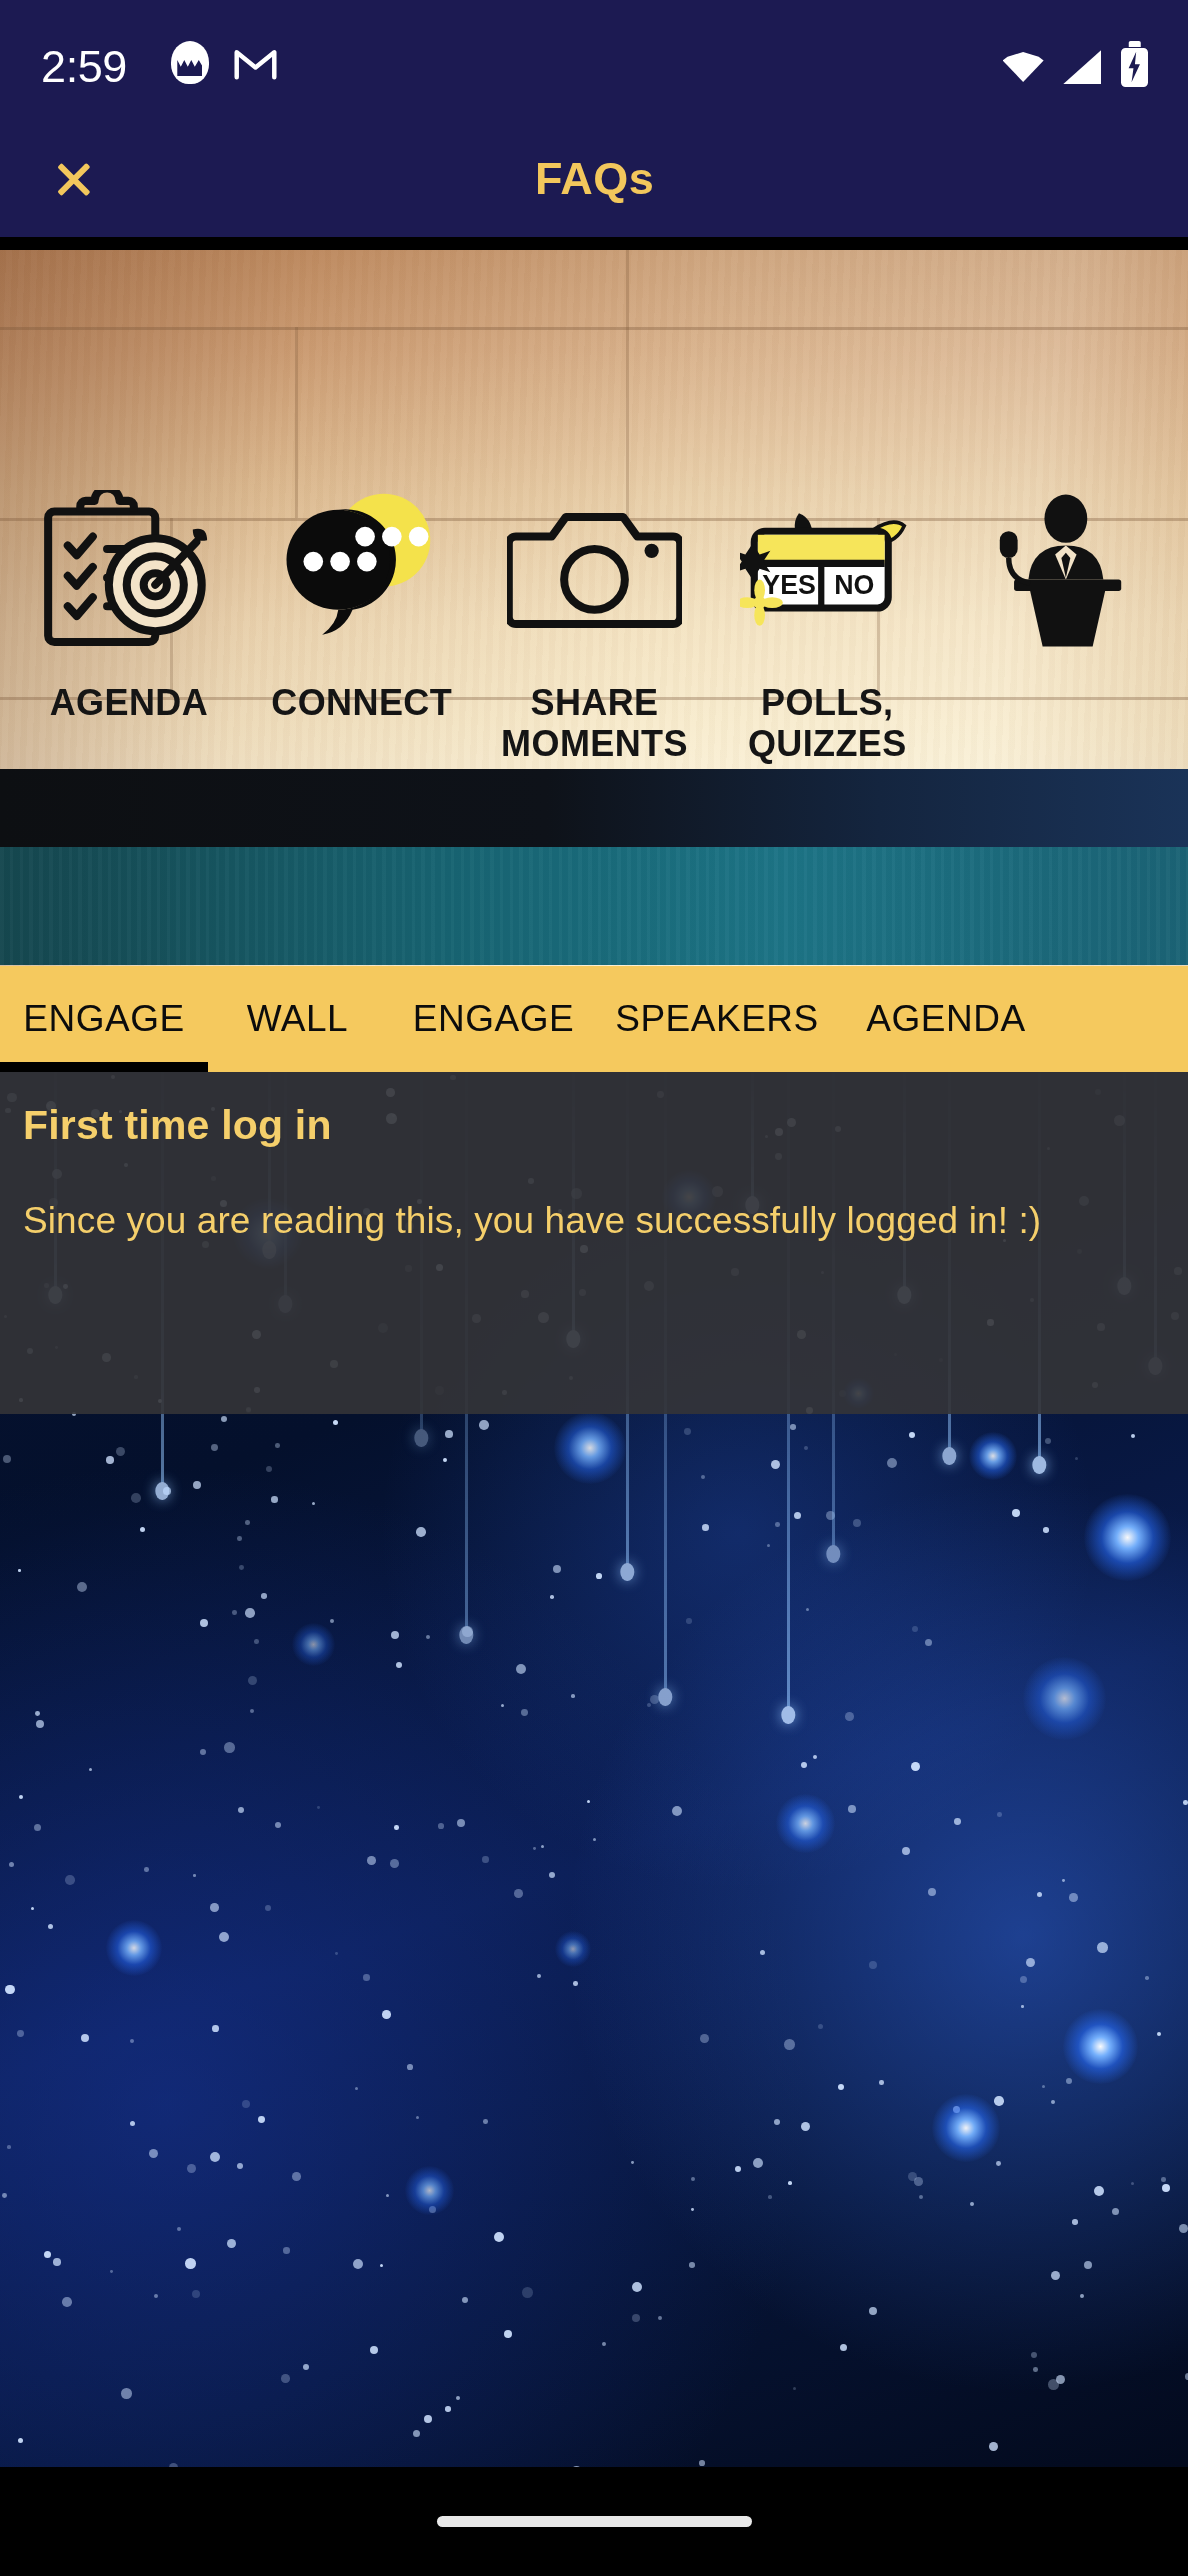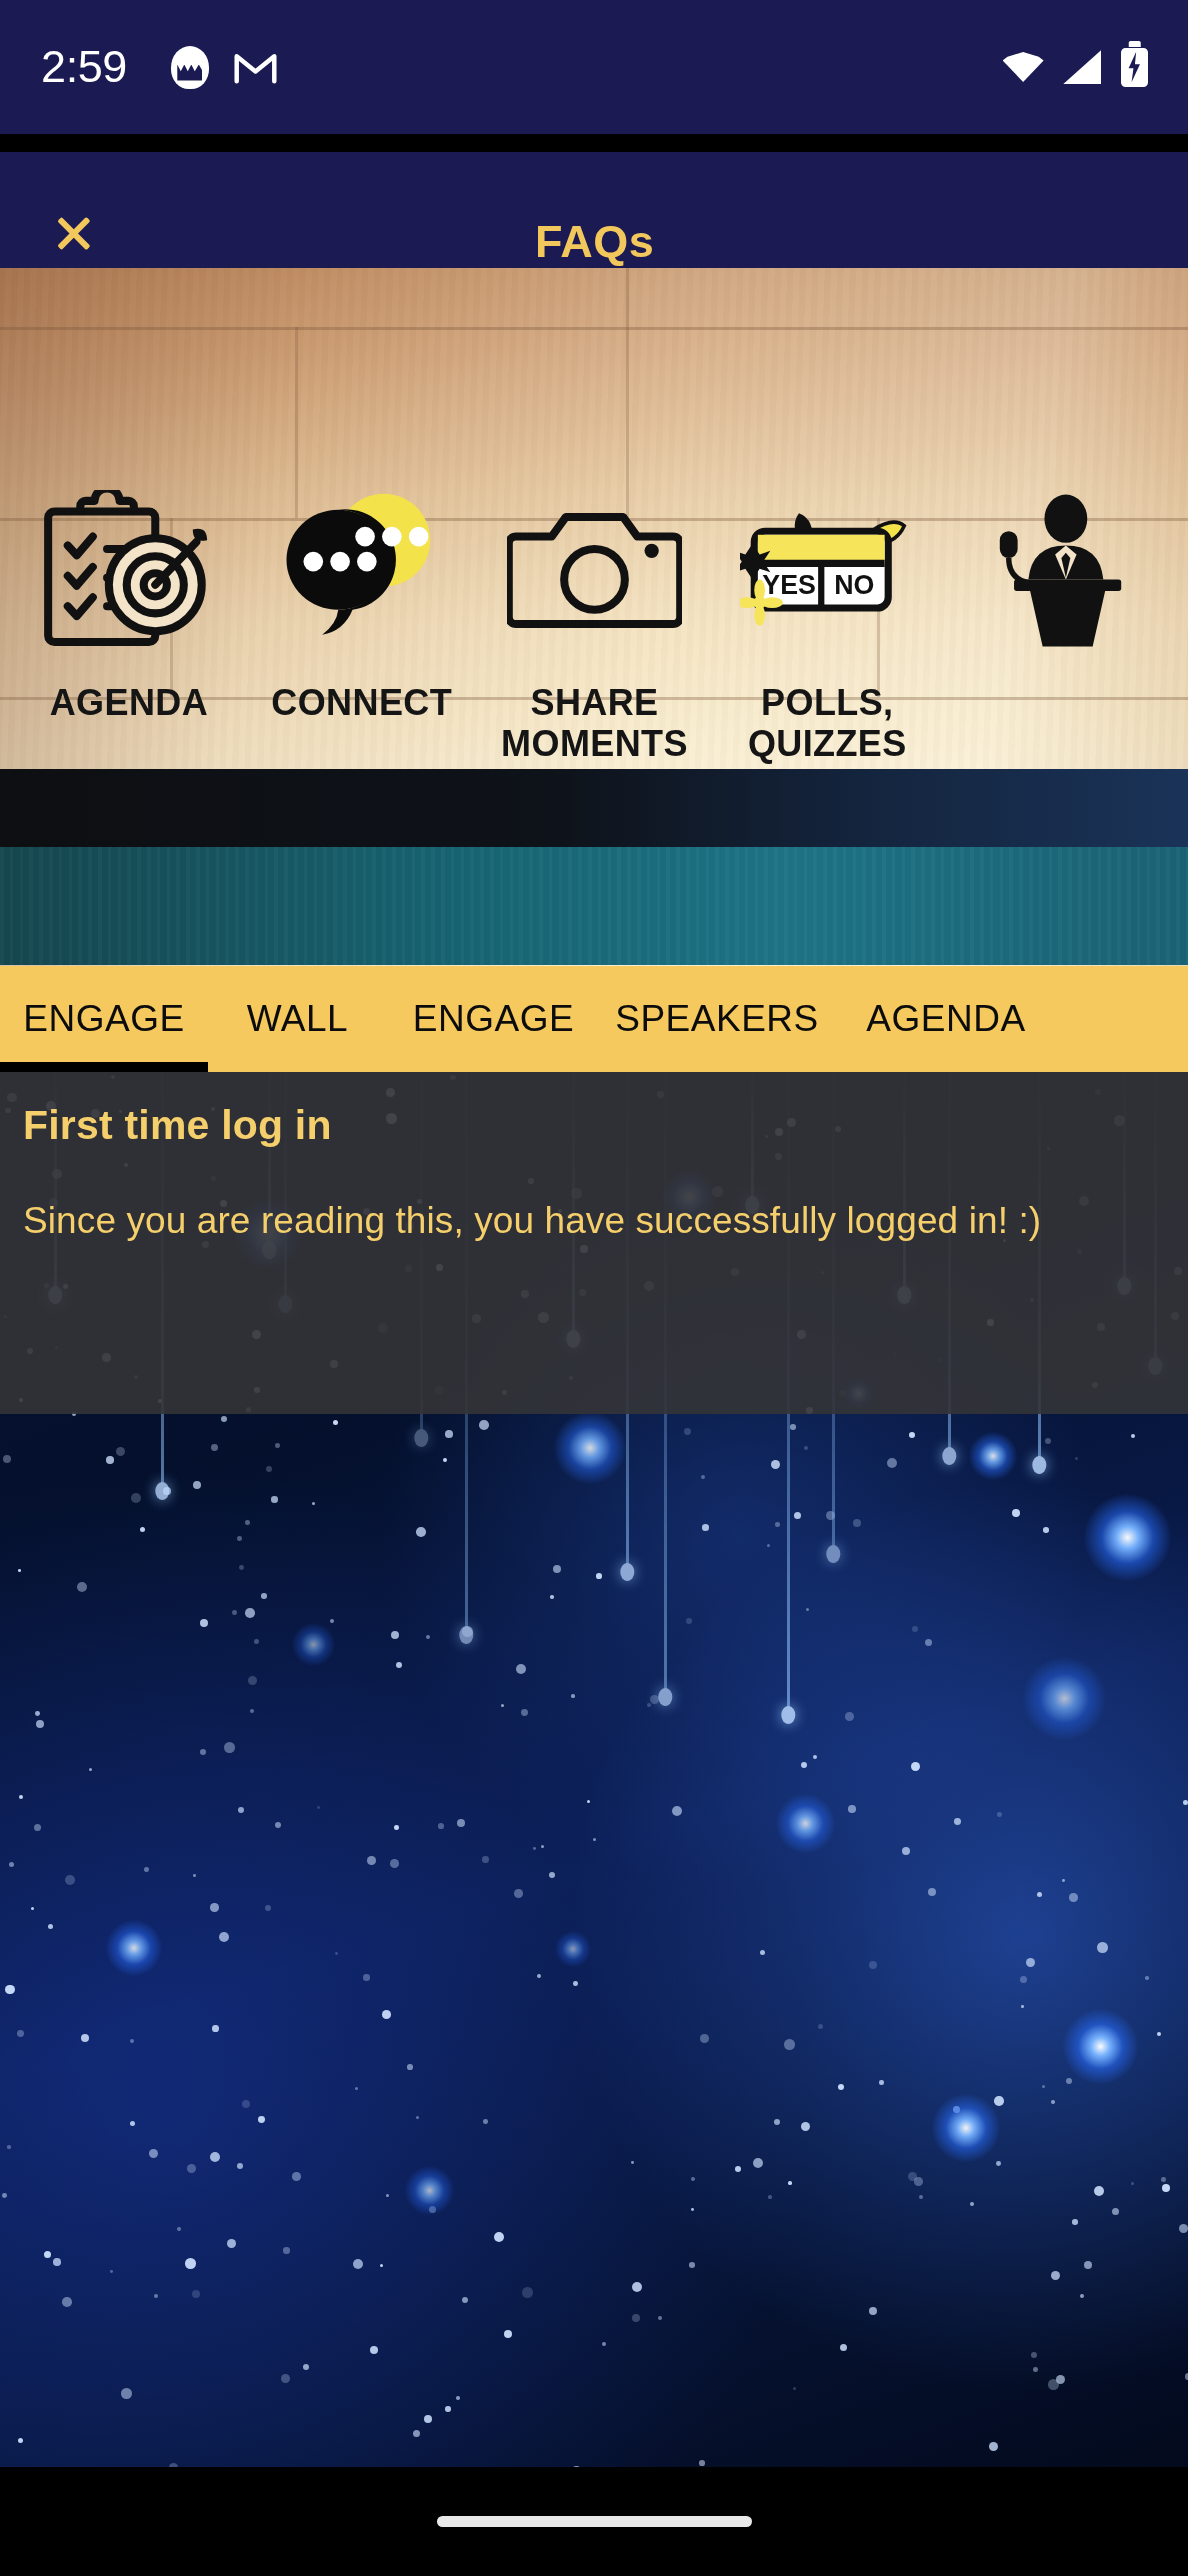--- a/index.html
+++ b/index.html
@@ -10,43 +10,43 @@
     overflow:hidden;
   }
   .phone { position:relative; width:1189px; height:2576px; overflow:hidden; background:#000; }
 
   
   .statusbar{
     position:absolute; top:0; left:0; width:1189px; height:134px;
     background:#1C1A52; display:flex; align-items:center;
     padding:0 41px; z-index:30;
   }
-  .sb-left{ display:flex; align-items:center; gap:44px; }
+  .sb-left{ display:flex; align-items:flex-start; gap:44px; }
   .sb-time{ color:#fff; font-size:45px; font-weight:400; letter-spacing:-0.4px; }
   .sb-appicons{ display:flex; align-items:center; gap:25px; }
   .ic-egg{ width:38px; height:43px; background:#fff; border-radius:50% 50% 46% 46%; position:relative; }
   .ic-egg::before{ content:""; position:absolute; left:6.3px; top:19px; width:25px; height:16px;
     background:#1C1A52;
     clip-path:polygon(0 0,14% 42%,28% 0,42% 42%,56% 0,70% 42%,86% 0,100% 38%,100% 100%,0 100%); }
   .ic-gmail{ width:43px; height:34px; position:relative; }
   .ic-gmail svg{ display:block; }
   .sb-right{ margin-left:auto; display:flex; align-items:center; gap:19.7px; }
   .ic-wifi{ width:41px; height:30px; background:#fff;
     clip-path:polygon(50% 100%, 0 28%, 12% 16%, 50% 0, 88% 16%, 100% 28%); }
   .ic-cell{ width:38px; height:34px; background:#fff; clip-path:polygon(100% 0,100% 100%,0 100%); }
   .ic-batt{ width:27px; height:39px; border:3.6px solid #fff; border-radius:4.5px; position:relative; background:#fff; }
   .ic-batt::before{ content:""; position:absolute; top:-9.8px; left:50%; transform:translateX(-50%);
     width:12.5px; height:6.3px; background:#fff; border-radius:1.8px 1.8px 0 0; }
   .ic-batt .bolt{ position:absolute; inset:0; background:#1C1A52;
     clip-path:polygon(58% 4%, 22% 54%, 45% 54%, 36% 96%, 76% 42%, 52% 42%); }
 
   
   .appbar{
-    position:absolute; top:152px; left:0; width:1189px; height:116px;
-    background:#1C1A52; display:flex; align-items:flex-end; z-index:29;
+    position:absolute; top:121px; left:0; width:1189px; height:116px;
+    background:#1C1A52; display:flex; align-items:center; z-index:29;
   }
   .close-btn{ position:absolute; left:39px; width:70px; height:70px; display:flex;
     align-items:center; justify-content:center; cursor:pointer; background:none; border:none; }
   .close-btn .x{ position:relative; width:41px; height:41px; }
   .close-btn .x::before,.close-btn .x::after{ content:""; position:absolute; left:50%; top:0;
     width:6.3px; height:41px; background:#F2C75C; border-radius:1.8px; }
   .close-btn .x::before{ transform:translateX(-50%) rotate(45deg); }
   .close-btn .x::after{ transform:translateX(-50%) rotate(-45deg); }
   .appbar-title{ width:100%; text-align:center; color:#F2C75C; font-size:45px;
     font-weight:700; letter-spacing:0.4px; }

